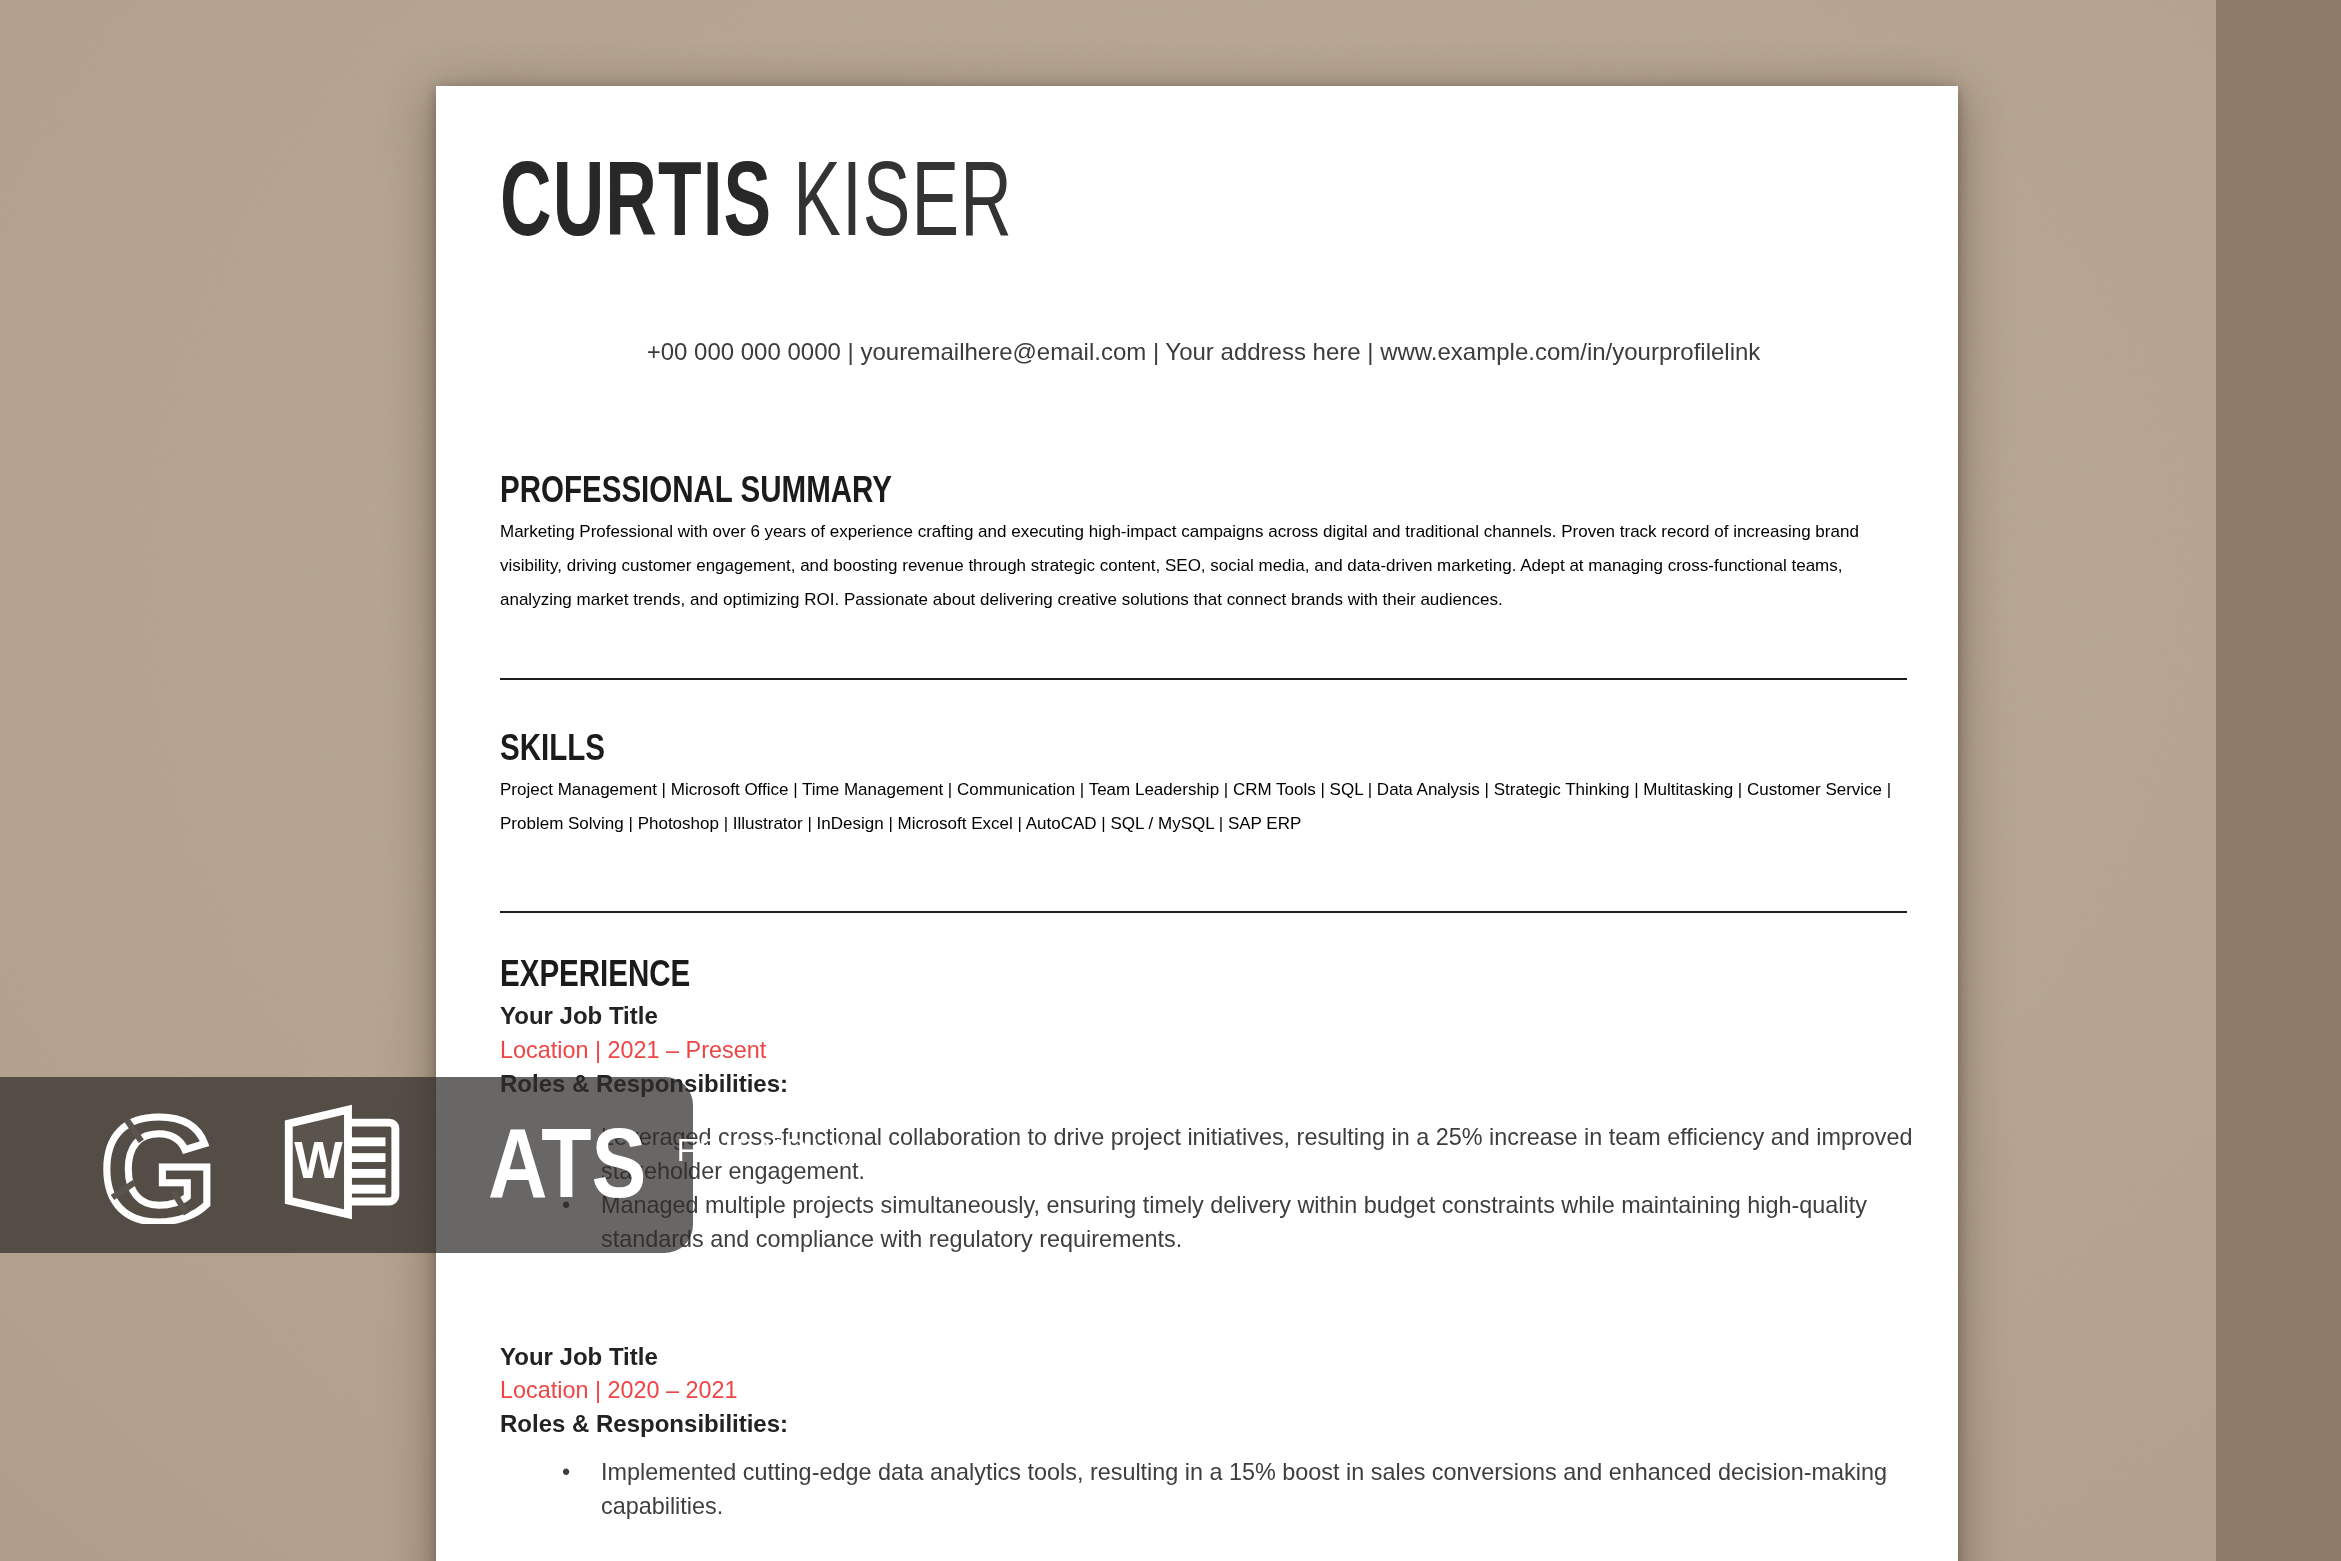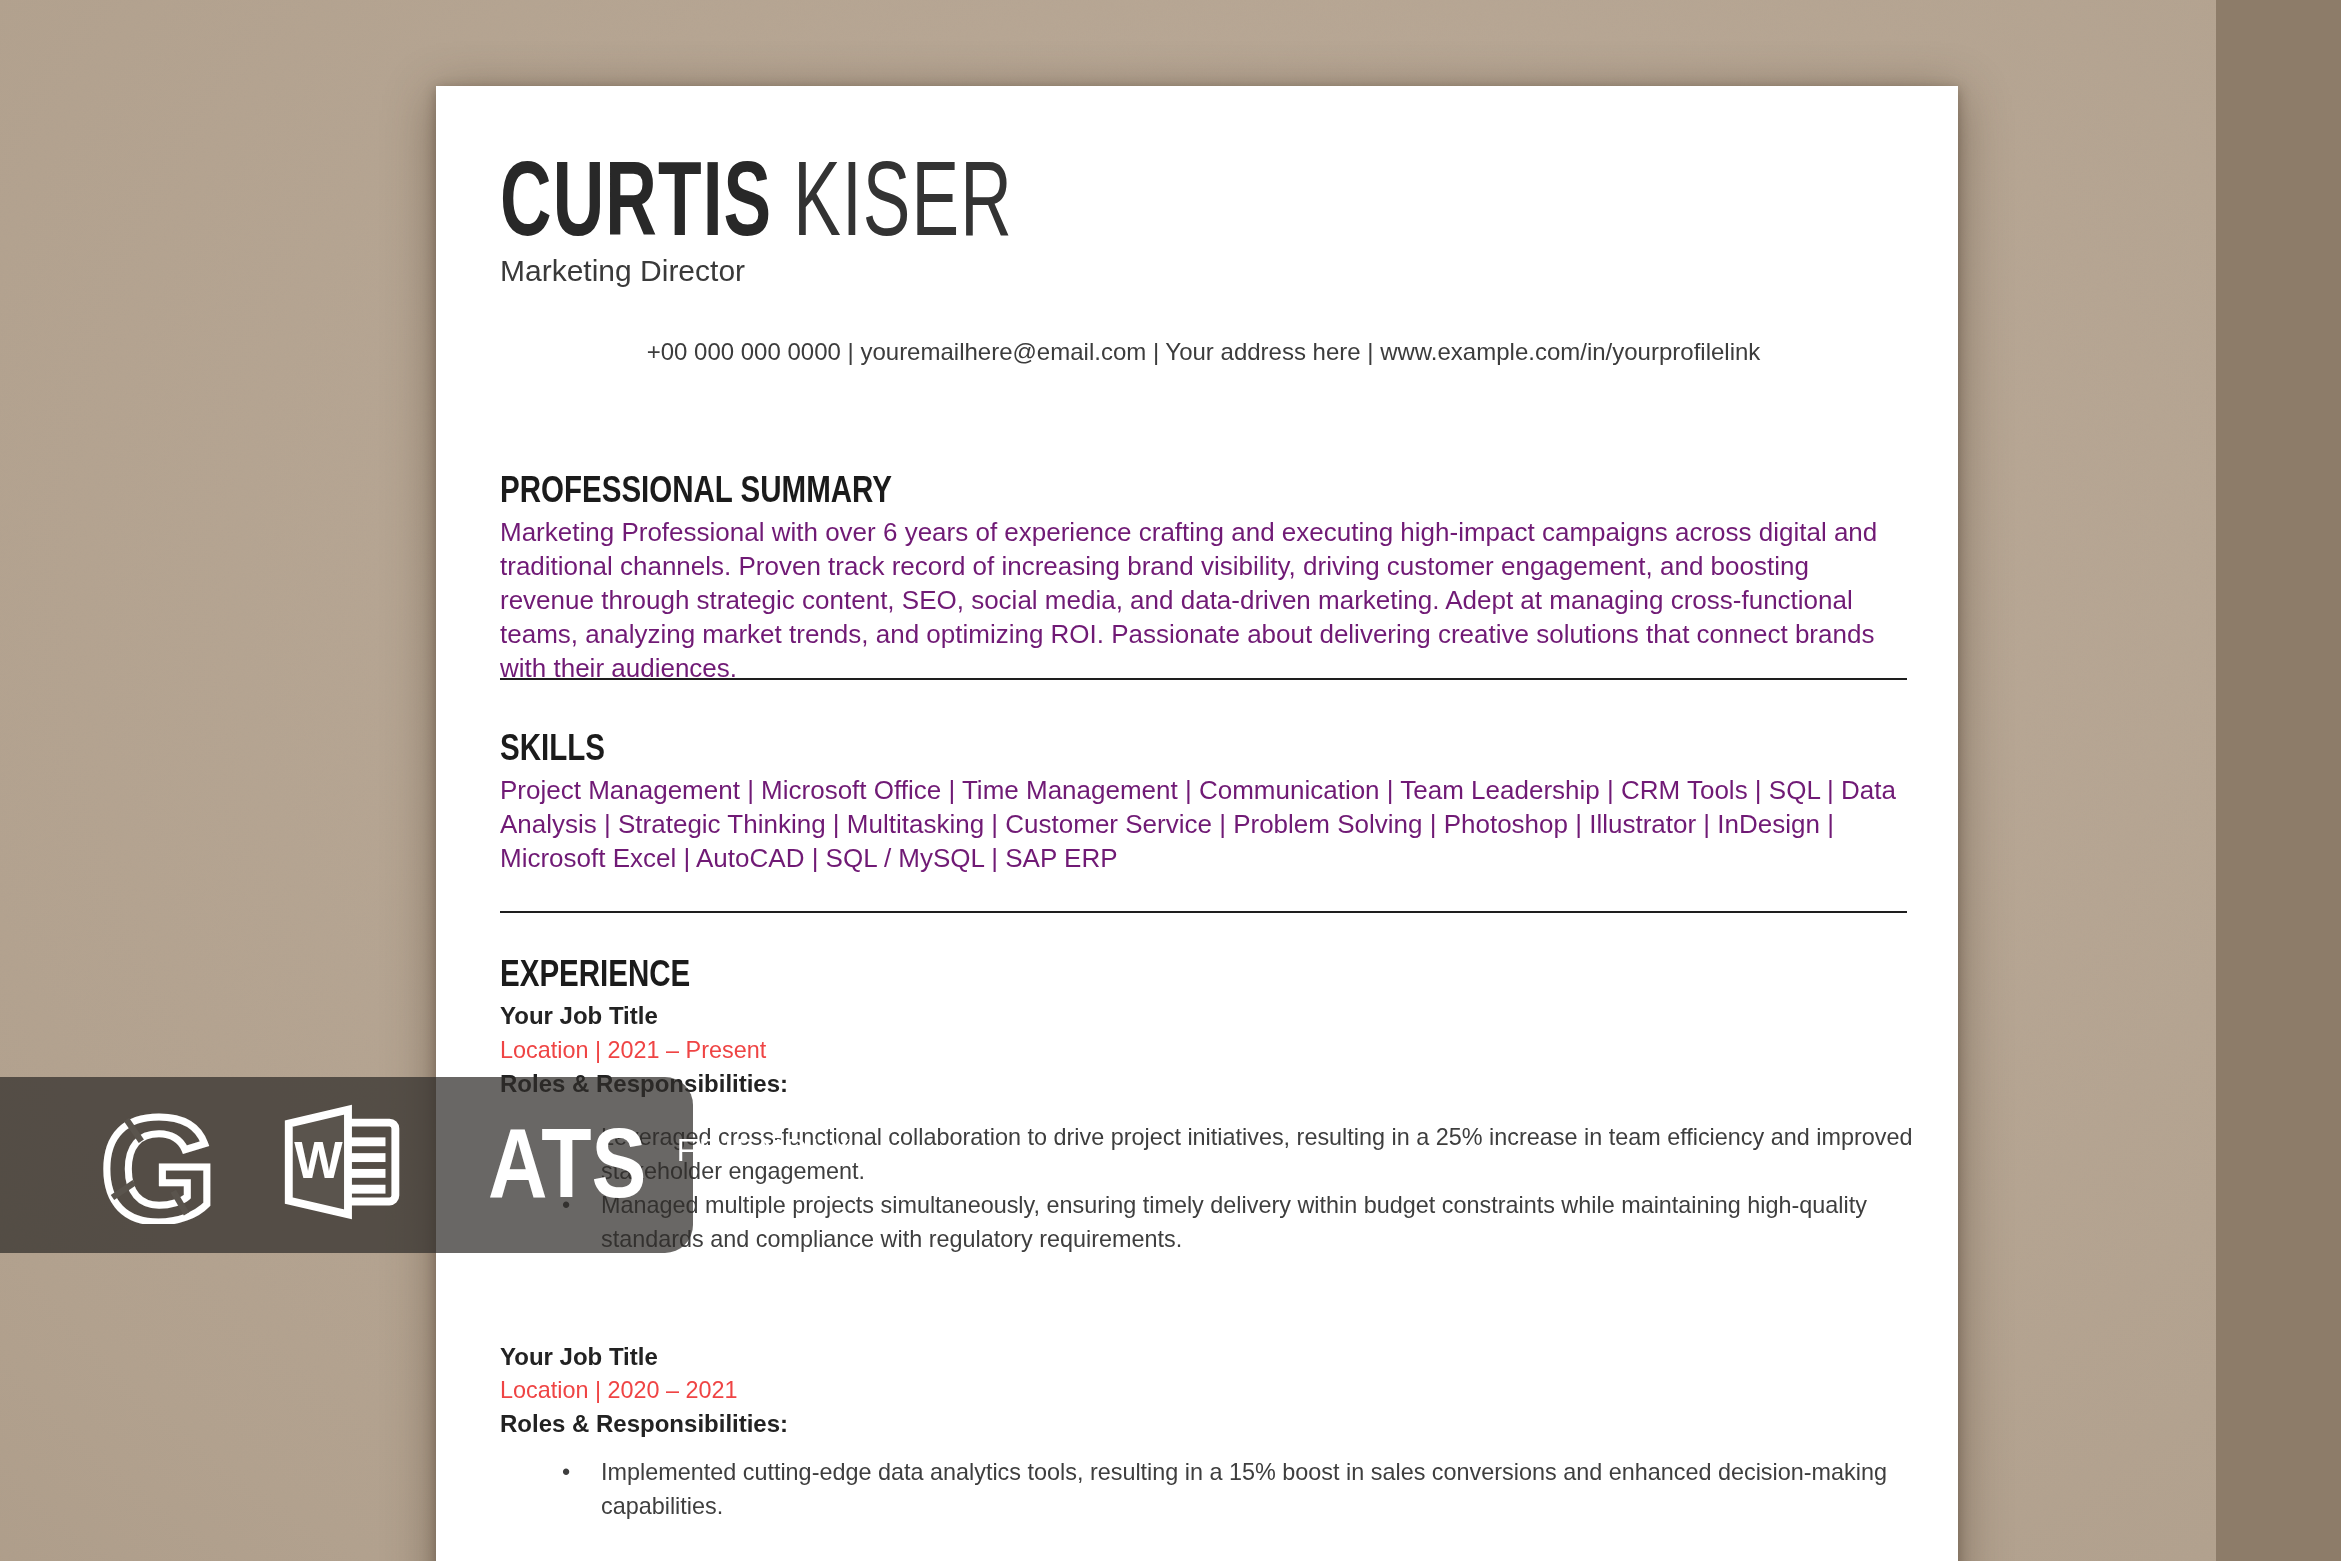--- a/index.html
+++ b/index.html
@@ -19,21 +19,21 @@
   .blk{position:absolute;left:64px;width:1407px;}
   .name{top:58px;font-size:105px;line-height:109px;color:#282828;white-space:nowrap;
         transform:scaleX(.68);transform-origin:left top;letter-spacing:1.6px;}
   .name .bold{font-weight:700;}
   .name .light{font-weight:400;color:#333;}
   .subtitle{top:168px;font-size:30px;line-height:34px;color:#3a3a3a;}
   .contact{top:252px;font-size:24px;line-height:28px;color:#3c3c3c;text-align:center;}
   .h2{font-size:36px;line-height:39px;font-weight:700;color:#1b1b1b;white-space:nowrap;
       transform:scaleX(.82);transform-origin:left top;}
   .h2.sum{top:384px;} .h2.skl{top:642px;} .h2.exp{top:868px;}
-  .bodytxt{font-size:26px;line-height:34px;color:#701a75;}
+  .bodytxt{font-size:17px;line-height:34px;color:#000000;}
   .para-sum{top:429px;} .para-skl{top:687px;}
   .rule{position:absolute;left:64px;width:1407px;border-top:2.3px solid #1e1e1e;height:0;}
   .rule1{top:592px;} .rule2{top:825px;}
   .jobtitle{font-size:24px;line-height:34px;font-weight:700;color:#222;}
   .jt1{top:913px;} .jt2{top:1254px;}
   .jobmeta{font-size:23.4px;line-height:34px;color:#ef4444;}
   .jm1{top:947px;} .jm2{top:1287px;}
   .roles{font-size:24px;line-height:34px;font-weight:700;color:#222;}
   .rl1{top:981px;} .rl2{top:1321px;}
   .bullets{margin:14px;padding:0;list-style:none;}
@@ -64,21 +64,20 @@
       <feTurbulence type="fractalNoise" baseFrequency="0.9" numOctaves="2" stitchTiles="stitch"></feTurbulence>
       <feColorMatrix type="matrix" values="0 0 0 0 0.42  0 0 0 0 0.37  0 0 0 0 0.30  0 0 0 0.16 0"></feColorMatrix>
     </filter>
     <rect width="3000" height="2000" filter="url(#grain)"></rect>
   </svg>
 
   <div class="page">
 
     <div class="blk name"><span class="bold">CURTIS</span><span>&nbsp;</span><span class="light">KISER</span></div>
 
-    <div class="blk subtitle">Marketing Director</div>
 
     <div class="blk contact">+00 000 000 0000 | youremailhere@email.com | Your address here | www.example.com/in/yourprofilelink</div>
 
     <div class="blk h2 sum">PROFESSIONAL SUMMARY</div>
     <div class="blk bodytxt para-sum">Marketing Professional with over 6 years of experience crafting and executing high-impact campaigns across digital and traditional channels. Proven track record of increasing brand visibility, driving customer engagement, and boosting revenue through strategic content, SEO, social media, and data-driven marketing. Adept at managing cross-functional teams, analyzing market trends, and optimizing ROI. Passionate about delivering creative solutions that connect brands with their audiences.</div>
 
     <div class="rule rule1"></div>
 
     <div class="blk h2 skl">SKILLS</div>
     <div class="blk bodytxt para-skl">Project Management | Microsoft Office | Time Management | Communication | Team Leadership | CRM Tools | SQL | Data Analysis | Strategic Thinking | Multitasking | Customer Service | Problem Solving | Photoshop | Illustrator | InDesign | Microsoft Excel | AutoCAD | SQL / MySQL | SAP ERP</div>

